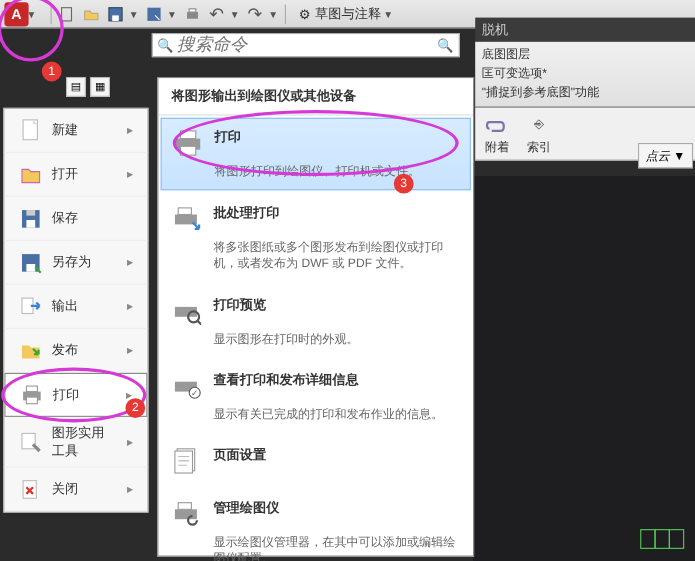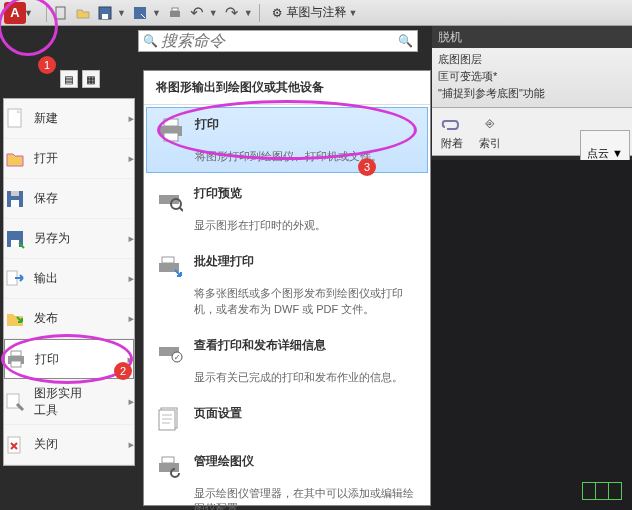--- a/index.html
+++ b/index.html
@@ -7,39 +7,39 @@
   
   .titlebar { height: 26px; background: linear-gradient(#e9e9e9,#d8d8d8); display: flex; align-items: center; padding: 0 4px; gap: 6px; border-bottom: 1px solid #a0a0a0; }
   .logo-wrap { width: 36px; height: 26px; display:flex; align-items:center; position:relative; }
   .logo-circle { position:absolute; left:-6px; top:-4px; width:60px; height:60px; border:3px solid #d63ad6; border-radius:50%; pointer-events:none; z-index:50;}
   .logo { width:22px; height:22px; background:#c62828; border-radius:3px; color:#fff; font-weight:bold; font-size:13px; display:flex; align-items:center; justify-content:center; }
   .drop { font-size:9px; color:#555; margin-left:-2px;}
   .tb-sep { width:1px; height:18px; background:#aaa; }
   .tb-ico { width:16px; height:16px; display:flex; align-items:center; justify-content:center; color:#555; }
   .gear-box { display:flex; align-items:center; gap:4px; font-size:12px; color:#333; padding:0 6px;}
   
-  .topright { position:absolute; right:0; top:26px; width:200px; }
+  .topright { position:absolute; right:0; top:16px; width:200px; }
   .tr-tab { height:22px; background:#3b3b3b; color:#ccc; font-size:12px; display:flex; align-items:center; padding:0 6px; }
   .tr-strip { background:linear-gradient(#f0f0f0,#e0e0e0); border-bottom:1px solid #aaa; padding:4px 6px; font-size:11px; color:#333;}
   .tr-row { display:flex; align-items:flex-end; gap:4px; margin-bottom:2px;}
   .tr-icons { display:flex; gap:10px; padding:4px 6px; background:#f0f0f0; border-bottom:1px solid #aaa;}
   .tr-icon-box { text-align:center; font-size:11px; color:#333;}
   .tr-icon { width:28px; height:22px; margin:0 auto 2px; display:flex; align-items:center; justify-content:center;}
-  .tr-cloud { position:absolute; right:2px; top:130px; background:#f5f5f5; border:1px solid #aaa; font-size:11px; padding:15px 6px; display:flex; align-items:center; gap:4px;}
+  .tr-cloud { position:absolute; right:2px; top:130px; background:#f5f5f5; border:1px solid #aaa; font-size:11px; padding:3px 6px; display:flex; align-items:center; gap:4px;font-style:italic;}
   
   .search-row { position:absolute; left:138px; top:30px; width:280px; height:22px; background:#fff; border:1px solid #aaa; display:flex; align-items:center; padding:0 4px; z-index:20;}
   .search-row .mag { font-size:12px; color:#999; margin-right:3px;}
   .search-row input { border:none; outline:none; flex:1; font-size:16px; font-style:italic; color:#888; background:transparent;}
   .search-row .go { font-size:12px; color:#888;}
   
   .smallicons { position:absolute; left:60px; top:70px; display:flex; gap:4px; z-index:20;}
   .smallicons span { width:18px; height:18px; border:1px solid #bbb; background:#f5f5f5; display:flex; align-items:center; justify-content:center; font-size:10px;}
   
   .appmenu { position:absolute; left:3px; top:98px; width:132px; background:#f7f7f7; border:1px solid #aaa; z-index:20;}
-  .m-item { display:flex; align-items:center; height:40px; padding:0 0; font-size:12px; color:#333; gap:8px; border-bottom:1px solid #eee; position:relative;}
+  .m-item { display:flex; align-items:center; height:40px; padding:0 13px; font-size:12px; color:#333; gap:8px; border-bottom:1px solid #eee; position:relative;}
   .m-item .arrow { margin-left:auto; color:#888; font-size:11px;}
   .m-ico { width:22px; height:22px; display:flex; align-items:center; justify-content:center;}
   .m-item.print { border:1px solid #888; background:#fff;}
   .m-item.print-ring { position:absolute; left:-4px; top:-6px; width:132px; height:50px; border:3px solid #d63ad6; border-radius:50%; pointer-events:none;}
   
   .badge { width:18px; height:18px; border-radius:50%; background:#e53935; color:#fff; font-size:11px; display:flex; align-items:center; justify-content:center; position:absolute; z-index:60;}
   
   .submenu { position:absolute; left:143px; top:70px; width:288px; height:436px; background:#fff; border:1px solid #888; z-index:25;}
   .sub-head { padding:8px 12px; font-size:12px; font-weight:bold; color:#333; border-bottom:1px solid #ddd;}
   .sub-item { display:flex; gap:10px; padding:10px 12px; font-size:12px; color:#333;}
@@ -263,40 +263,40 @@
       </span>
     <div class="sub-txt">
         <div class="sub-title">打印</div>
         <div class="sub-desc">将图形打印到绘图仪、打印机或文件。</div>
       </div>
   </div>
   <div class="sub-item">
     <span class="sub-ico">
         <svg width="26" height="26">
           <rect x="2" y="9" width="20" height="9" fill="#999"></rect>
+          <rect x="5" y="3" width="12" height="6" fill="#fff" stroke="#999"></rect>
+          <path d="M18 16l6 6m0 0v-4m0 4h-4" stroke="#3a84d6" stroke-width="2" fill="none"></path>
+        </svg>
+      </span>
+    <div class="sub-txt">
+        <div class="sub-title">批处理打印</div>
+        <div class="sub-desc">将多张图纸或多个图形发布到绘图仪或打印机，或者发布为 DWF 或 PDF 文件。</div>
+      </div>
+  </div>
+  <div class="sub-item">
+    <span class="sub-ico">
+        <svg width="26" height="26">
+          <rect x="2" y="9" width="20" height="9" fill="#999"></rect>
           <circle cx="19" cy="18" r="5" fill="none" stroke="#555" stroke-width="2"></circle>
           <path d="M22 21l4 4" stroke="#555" stroke-width="2"></path>
         </svg>
       </span>
     <div class="sub-txt">
         <div class="sub-title">打印预览</div>
         <div class="sub-desc">显示图形在打印时的外观。</div>
-      </div>
-  </div>
-  <div class="sub-item">
-    <span class="sub-ico">
-        <svg width="26" height="26">
-          <rect x="2" y="9" width="20" height="9" fill="#999"></rect>
-          <rect x="5" y="3" width="12" height="6" fill="#fff" stroke="#999"></rect>
-          <path d="M18 16l6 6m0 0v-4m0 4h-4" stroke="#3a84d6" stroke-width="2" fill="none"></path>
-        </svg>
-      </span>
-    <div class="sub-txt">
-        <div class="sub-title">批处理打印</div>
-        <div class="sub-desc">将多张图纸或多个图形发布到绘图仪或打印机，或者发布为 DWF 或 PDF 文件。</div>
       </div>
   </div>
   <div class="sub-item">
     <span class="sub-ico">
         <svg width="26" height="26">
           <rect x="2" y="9" width="20" height="9" fill="#999"></rect>
           <circle cx="20" cy="19" r="5" fill="#fff" stroke="#555"></circle>
           <text x="20" y="22" font-size="8" text-anchor="middle" fill="#555">✓</text>
         </svg>
       </span>

